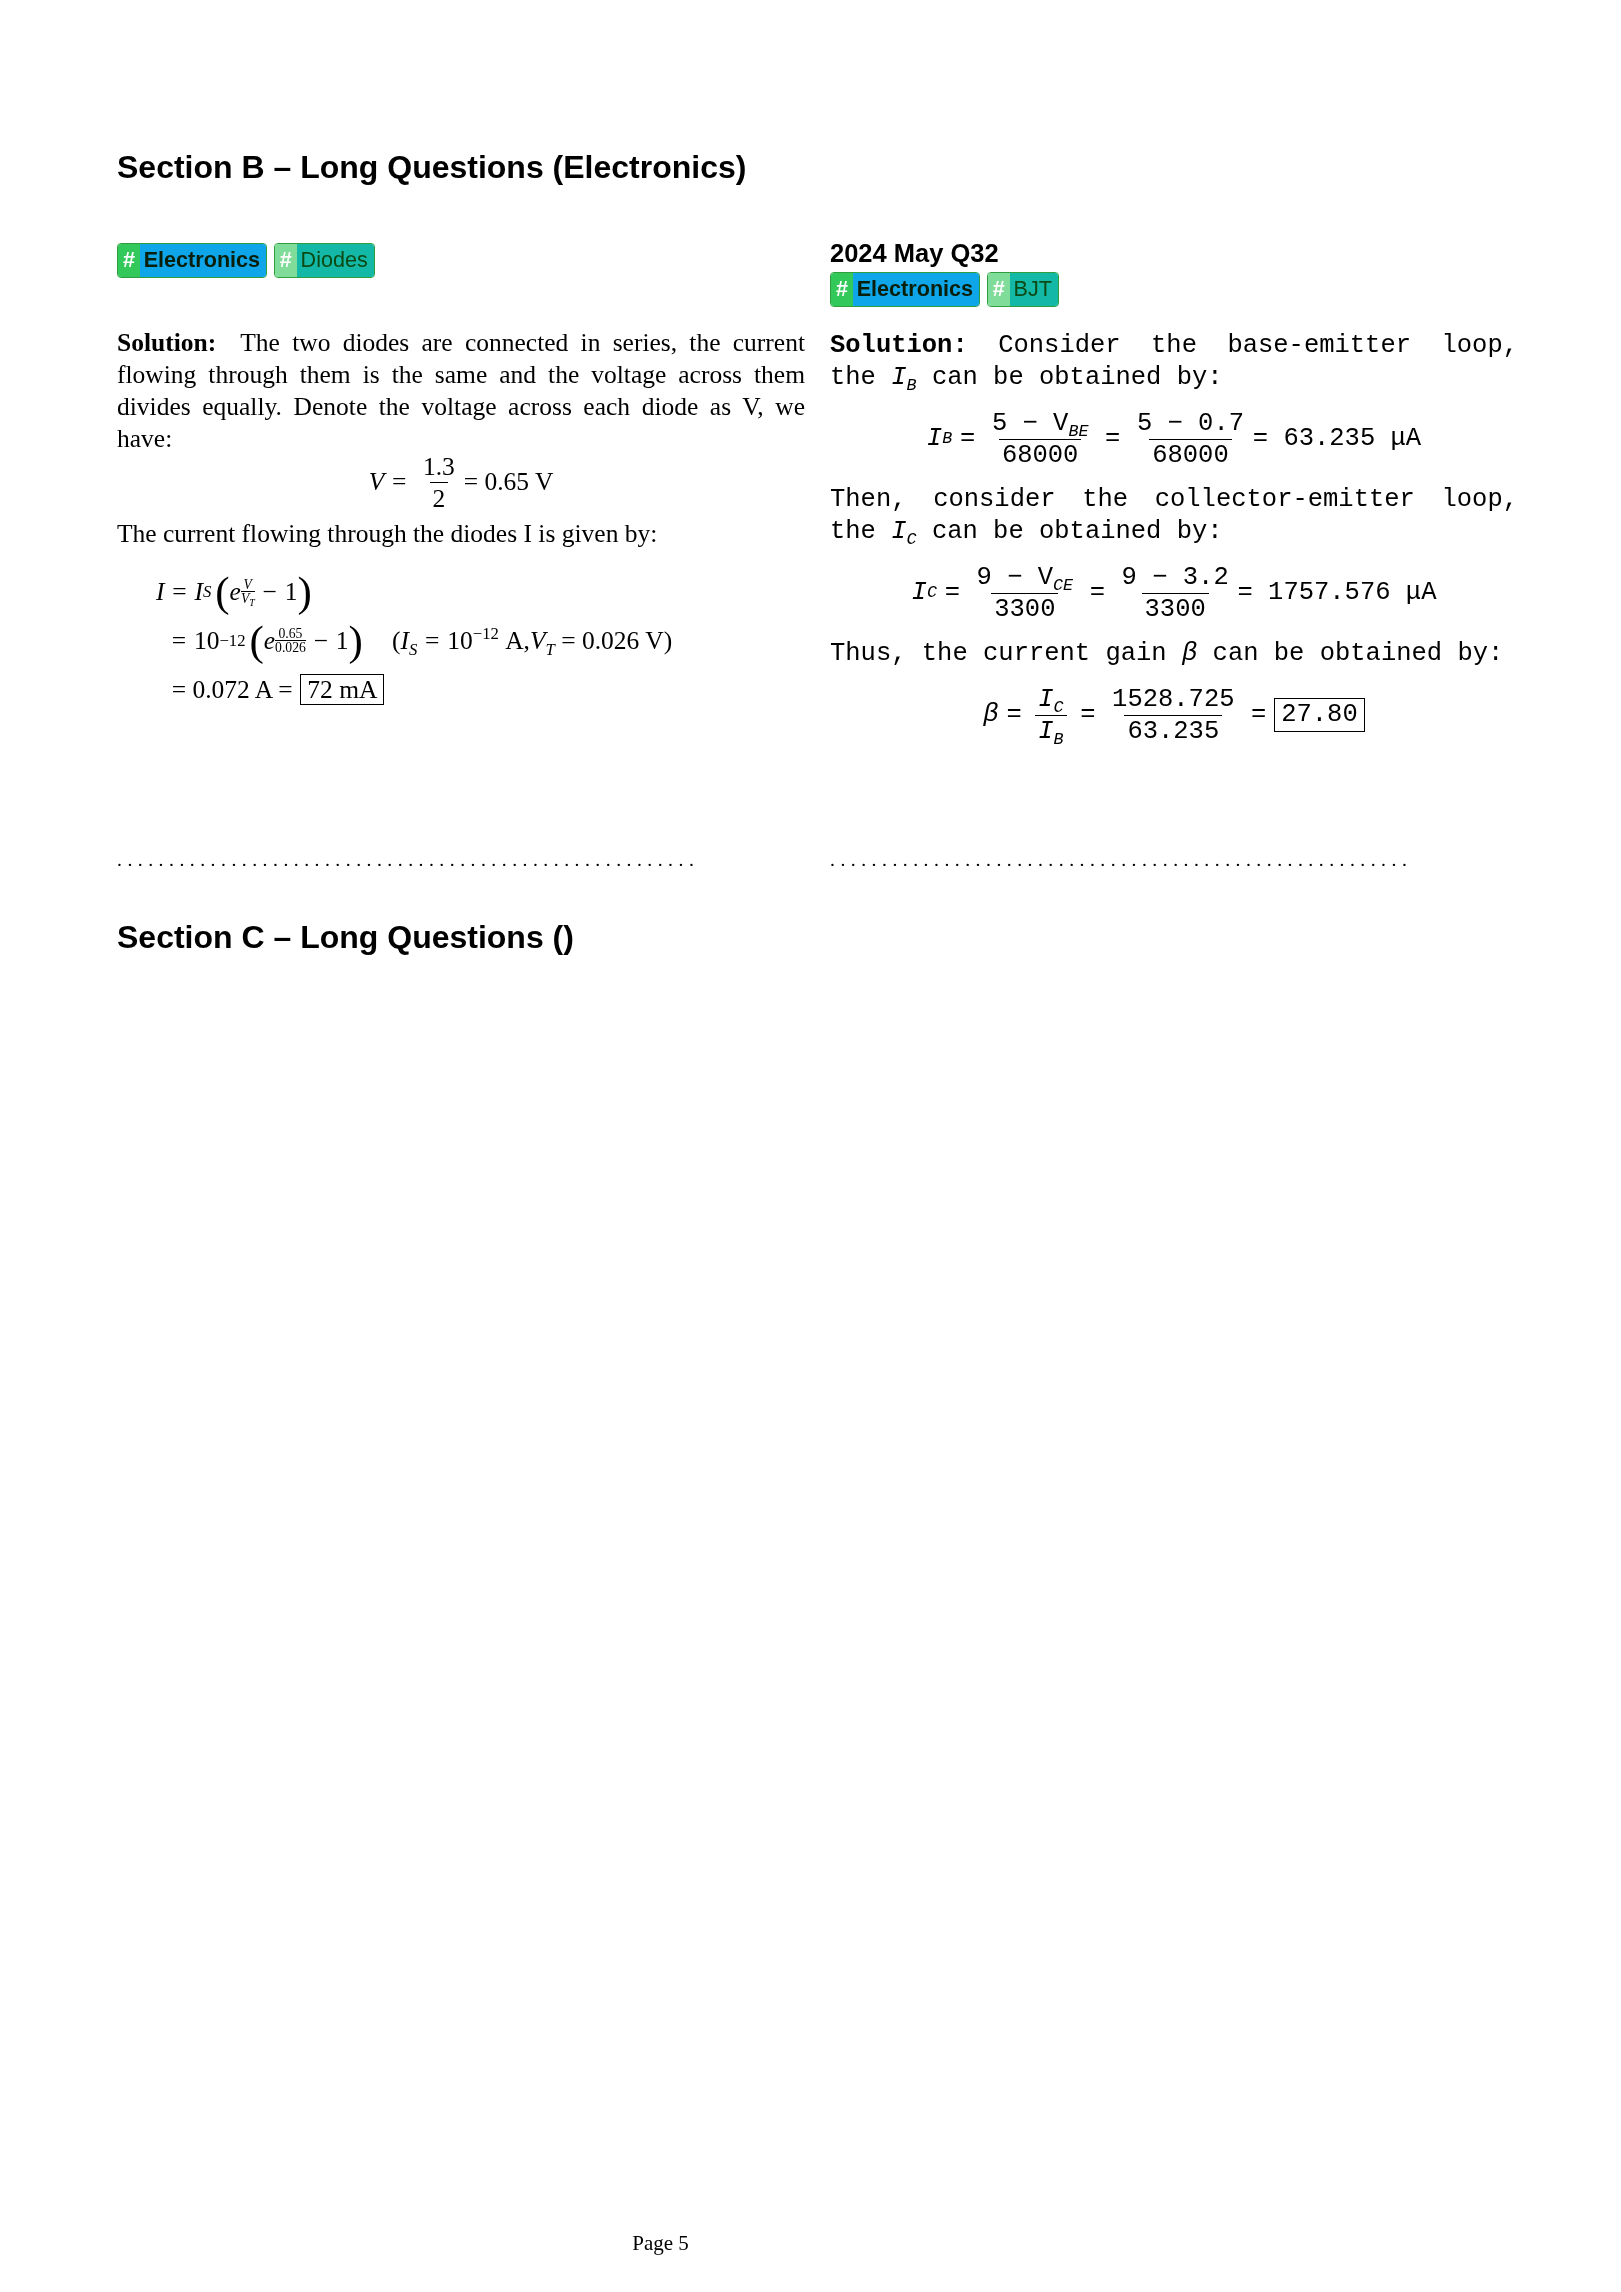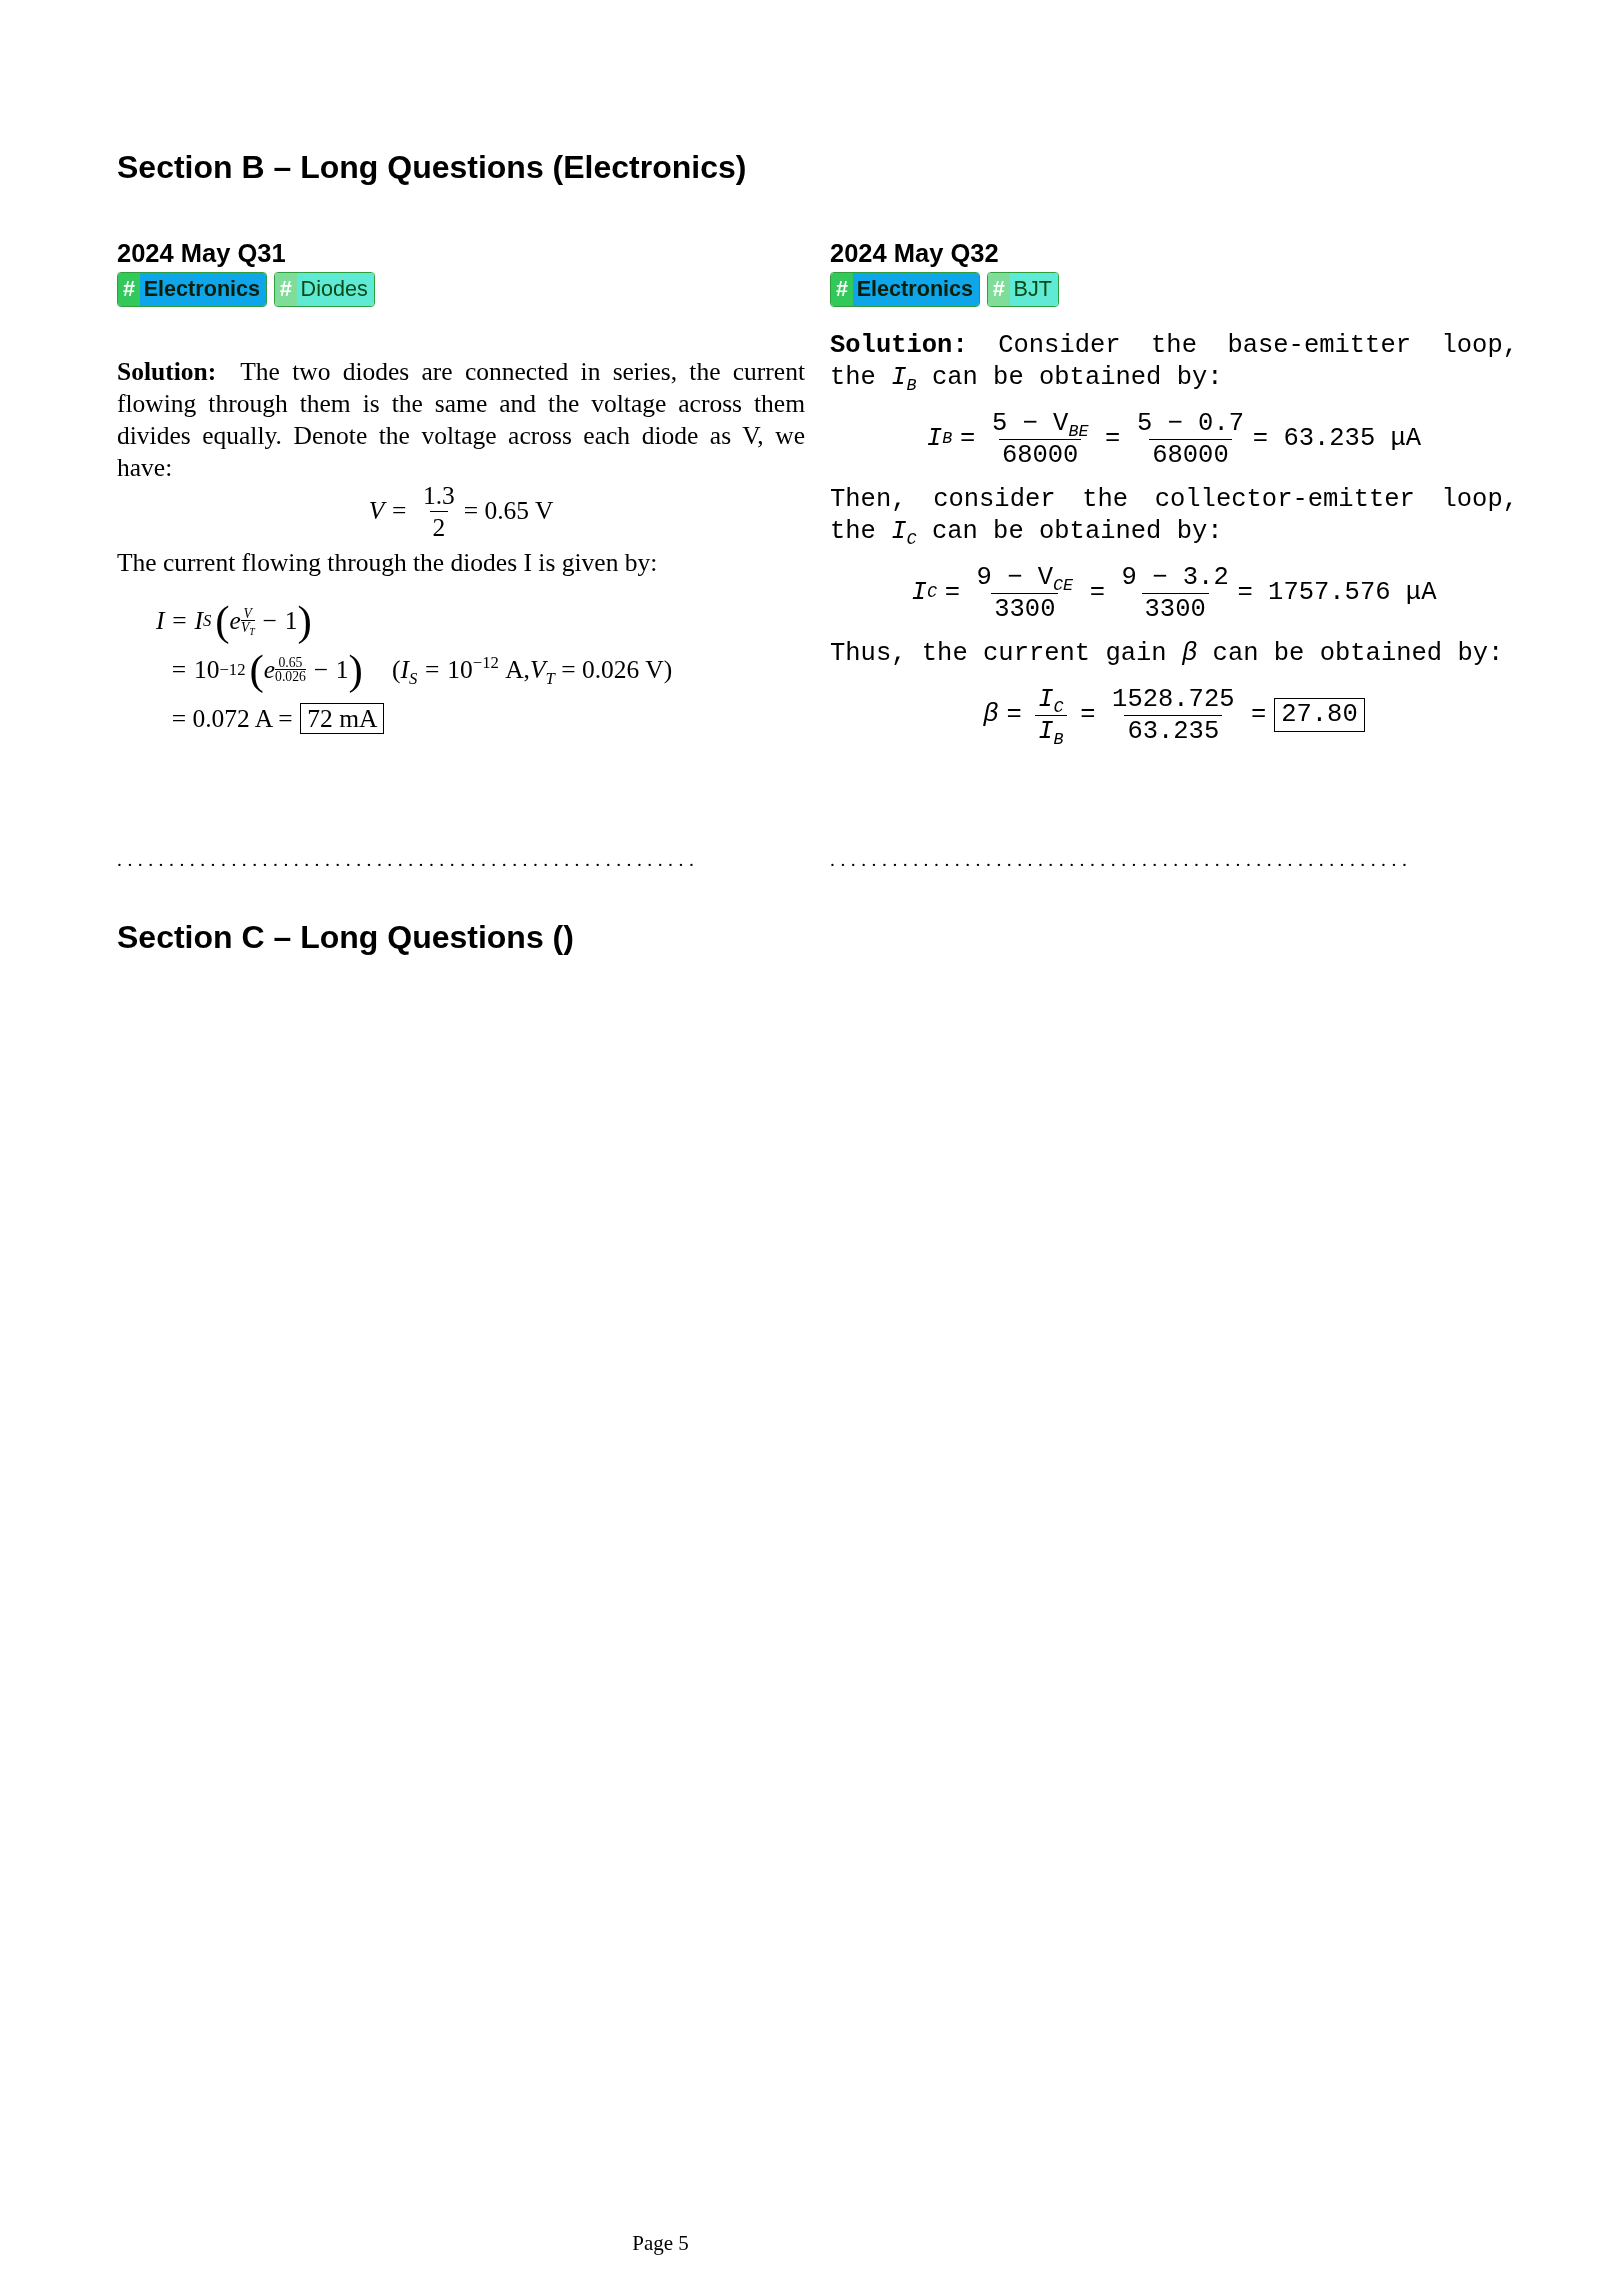--- a/index.html
+++ b/index.html
@@ -16,21 +16,21 @@
   #colR { left: 830px; }
 
   .q-title { font-size: 25.5px; font-weight: bold; margin: 0; line-height: 29px; }
   .tags { display: flex; gap: 6.9px; margin-top: 3.9px; }
   .tag { display: flex; align-items: stretch; border: 1.5px solid #2e9e3e; border-radius: 3.9px; overflow: hidden; height: 33px; font-size: 21.6px; }
   .tag .hash { color: #fff; font-weight: bold; display: flex; align-items: center; padding: 0 4.9px; }
   .tag .lbl { display: flex; align-items: center; padding: 0 5.9px 0 3.9px; }
   .tag.primary .hash { background: #33c95a; }
   .tag.primary .lbl { background: #0ea5e9; font-weight: bold; color: #0a1f0a; }
   .tag.secondary .hash { background: #80dd99; }
-  .tag.secondary .lbl { background: #5eead4; color: #0c4a14; }
+  .tag.secondary .lbl { background: #14b8a6; color: #0c4a14; }
 
   .body { font-size: 25.5px; line-height: 32px; text-align: justify; }
   .body p { margin: 0; }
   .body b { font-weight: bold; }
   i, .it { font-style: italic; }
   sub { font-size: 16.7px; vertical-align: -5.9px; line-height: 0; }
   sup { font-size: 16.7px; vertical-align: 9.8px; line-height: 0; }
 
   .eq { display: flex; justify-content: center; align-items: center; font-size: 25.5px; white-space: nowrap; }
   .frac { display: inline-flex; flex-direction: column; align-items: center; vertical-align: middle; margin: 0 5.9px; line-height: 31px; justify-content: center; }
@@ -51,21 +51,20 @@
   .multi .row { display: flex; align-items: center; height: 49px; white-space: nowrap; }
 
   #footer { position: absolute; top: 2231px; left: 0; width: 1321px; text-align: center; font-size: 21px; }
 </style>
 </head>
 <body>
 
 <h1 id="secB" class="section-title sans">Section B – Long Questions (Electronics)</h1>
 
 <div id="colL" class="col">
-  <h2 class="q-title sans">2024 May Q31</h2>
   <div class="tags sans">
     <span class="tag primary">
       <span class="hash">#</span>
       <span class="lbl">Electronics</span>
     </span>
     <span class="tag secondary">
       <span class="hash">#</span>
       <span class="lbl">Diodes</span>
     </span>
   </div>

